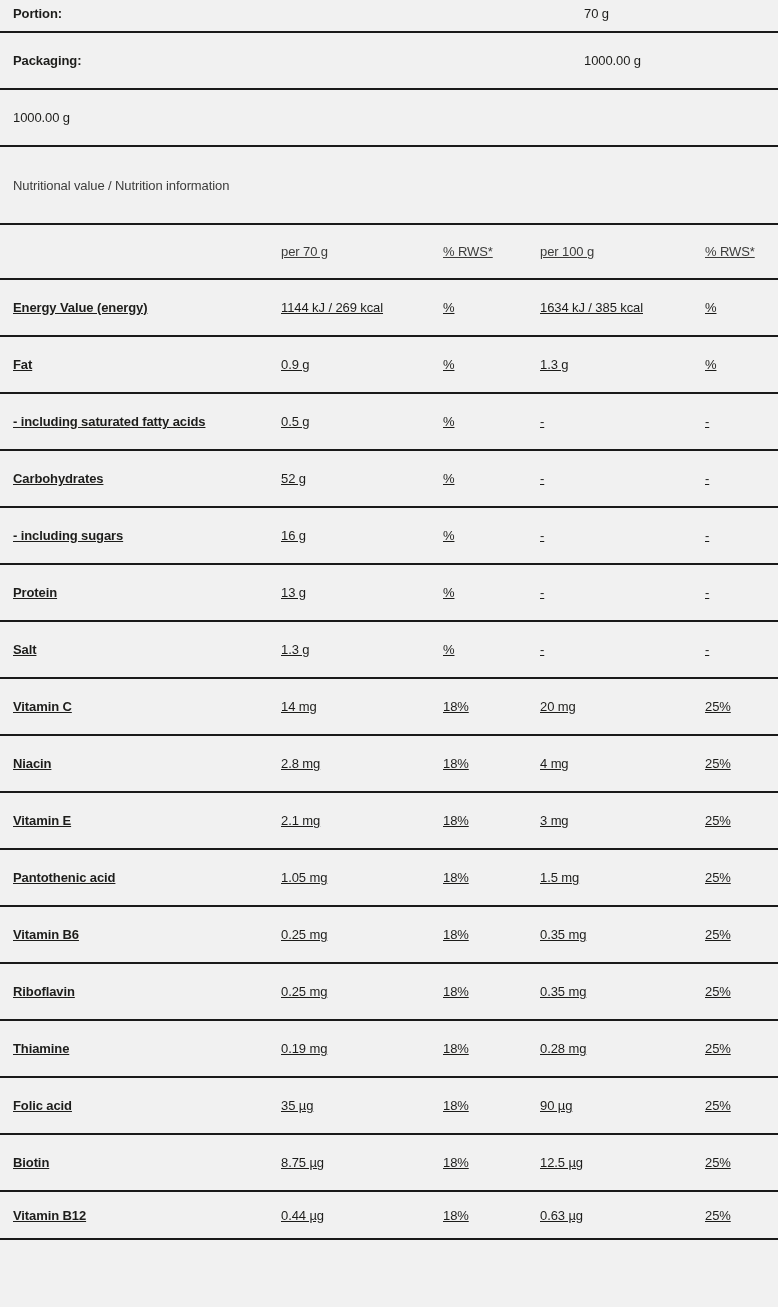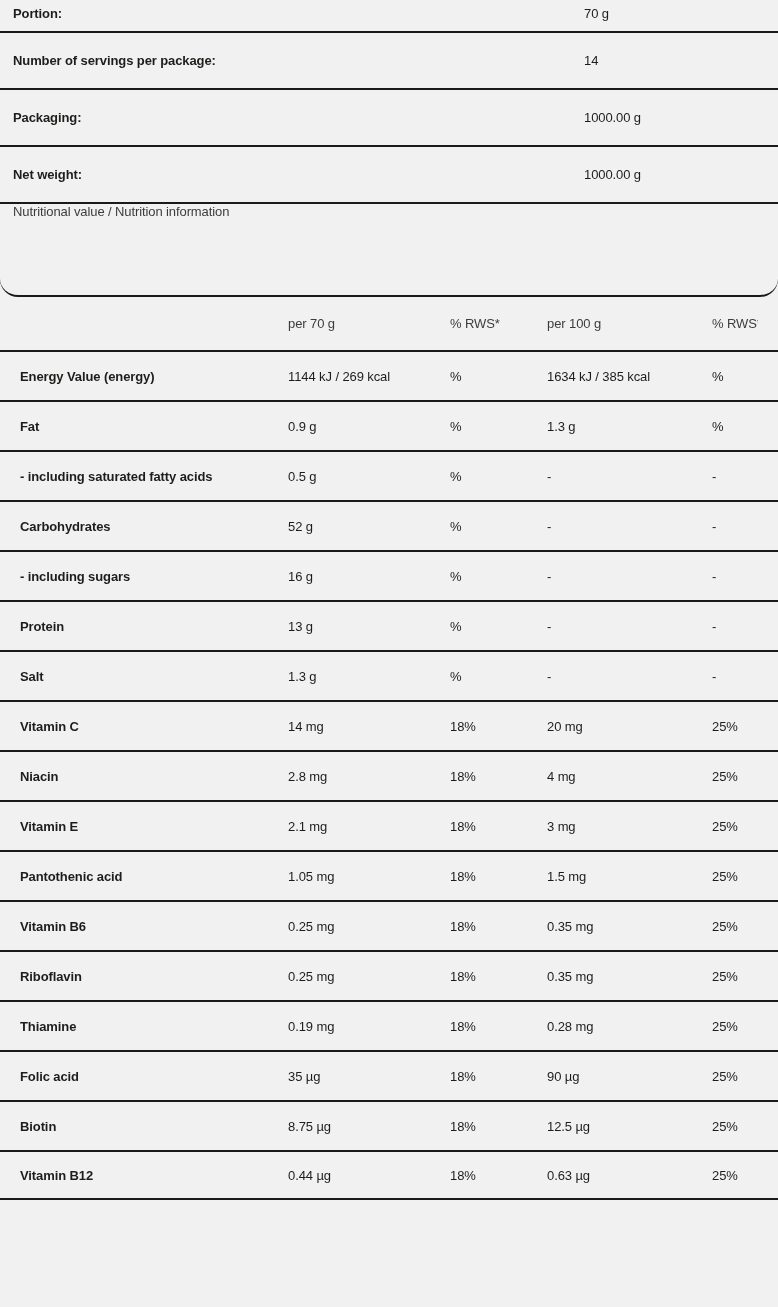--- a/index.html
+++ b/index.html
@@ -38,42 +38,43 @@
   .info-label {
     font-weight: 700;
     flex: 0 0 571px;
   }
   .info-value {
     flex: 1 1 auto;
   }
   
   .section-title-row {
     box-sizing: border-box;
-    height: 93px;
+    height: 78px;
     display: flex;
+    align-items: center;
     padding: 0 13px;
     border-bottom: 2px solid var(--border, #1a1a1a);
     color: var(--muted, #3c3c3b);
-    border-radius: 18px;
   }
   
   .nt-row {
     box-sizing: border-box;
     display: grid;
     grid-template-columns: 268px 162px 97px 165px 1fr;
     align-items: center;
-    padding: 0 20px;
+    padding: 0 13px;
     border-bottom: 2px solid var(--border, #1a1a1a);
+    text-decoration: underline;
   }
   .nt-header {
     height: 55px;
     color: var(--muted, #3c3c3b);
   }
   .nt-data {
-    height: 50px;
+    height: 57px;
   }
   .nt-data.last {
     height: 48px;
   }
   .nt-name {
     font-weight: 700;
     padding-right: 8px;
   }
   .nt-cell {
     white-space: nowrap;
@@ -84,29 +85,24 @@
 <body>
 
 <div class="page">
 
   <section id="info-table">
       <div class="info-row first">
         <span class="info-label">Portion:</span>
         <span class="info-value">70 g</span>
       </div>
       <div class="info-row">
-        <span class="info-label">Number of servings per package:</span>
-        <span class="info-value">14</span>
-      </div>
-      <div class="info-row">
         <span class="info-label">Packaging:</span>
         <span class="info-value">1000.00 g</span>
       </div>
       <div class="info-row">
-        <span class="info-label">Net weight:</span>
         <span class="info-value">1000.00 g</span>
       </div>
     </section>
 
   <div class="section-title-row">
     <span>Nutritional value / Nutrition information</span>
   </div>
 
   <section id="nt">
     <div class="nt-row nt-header">

